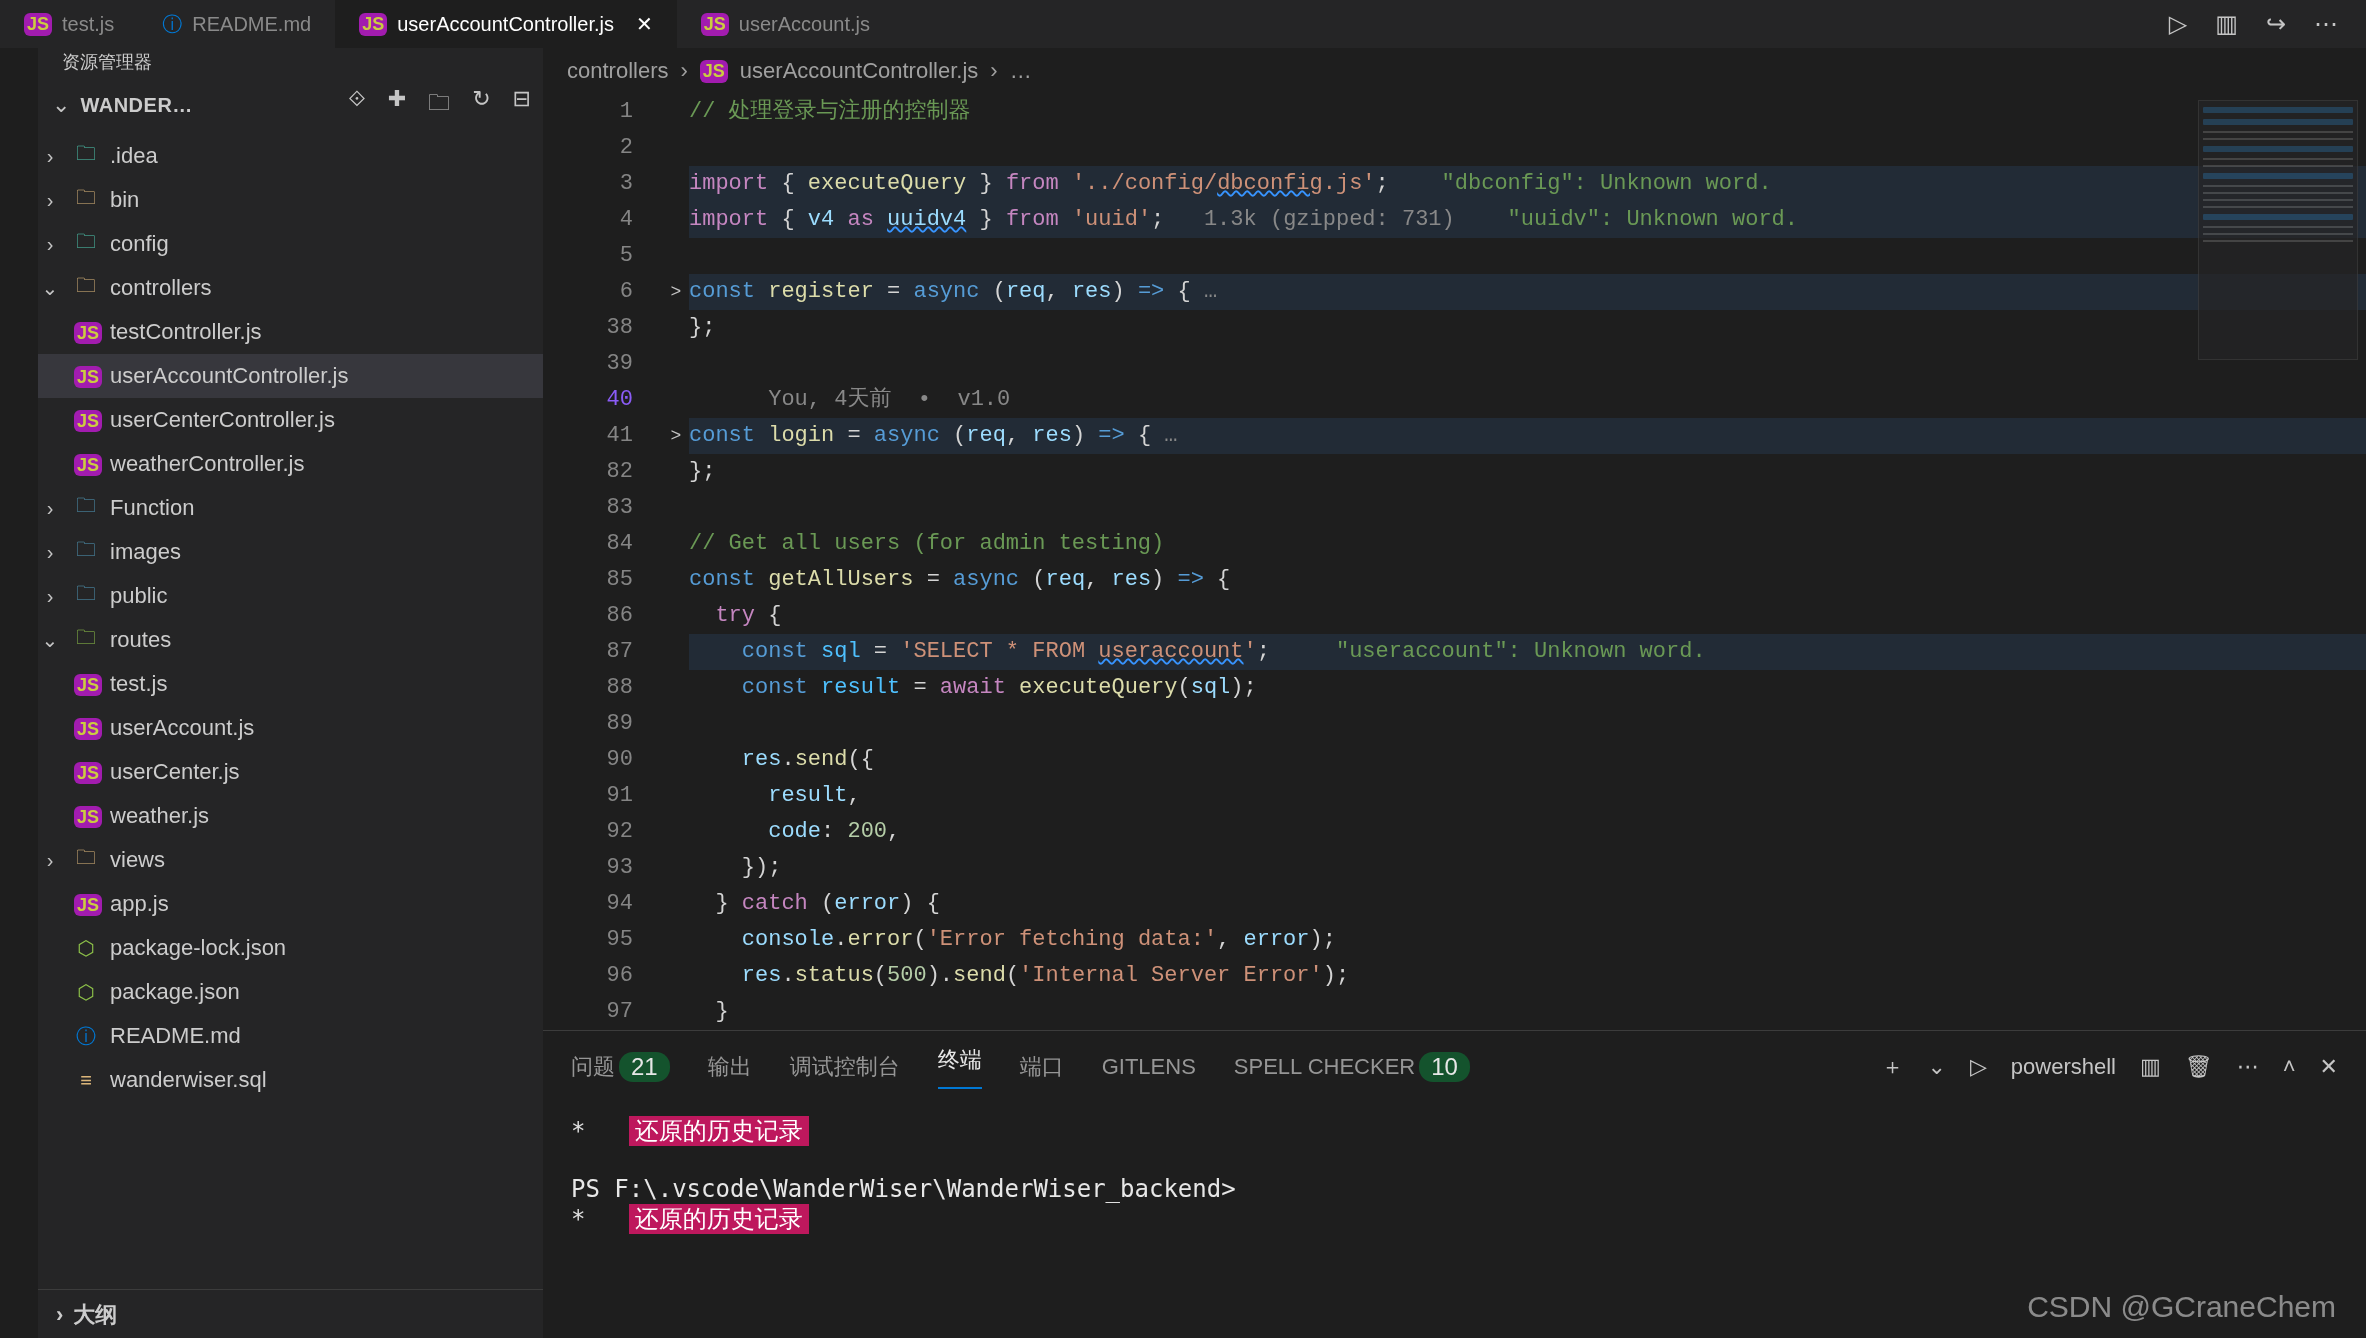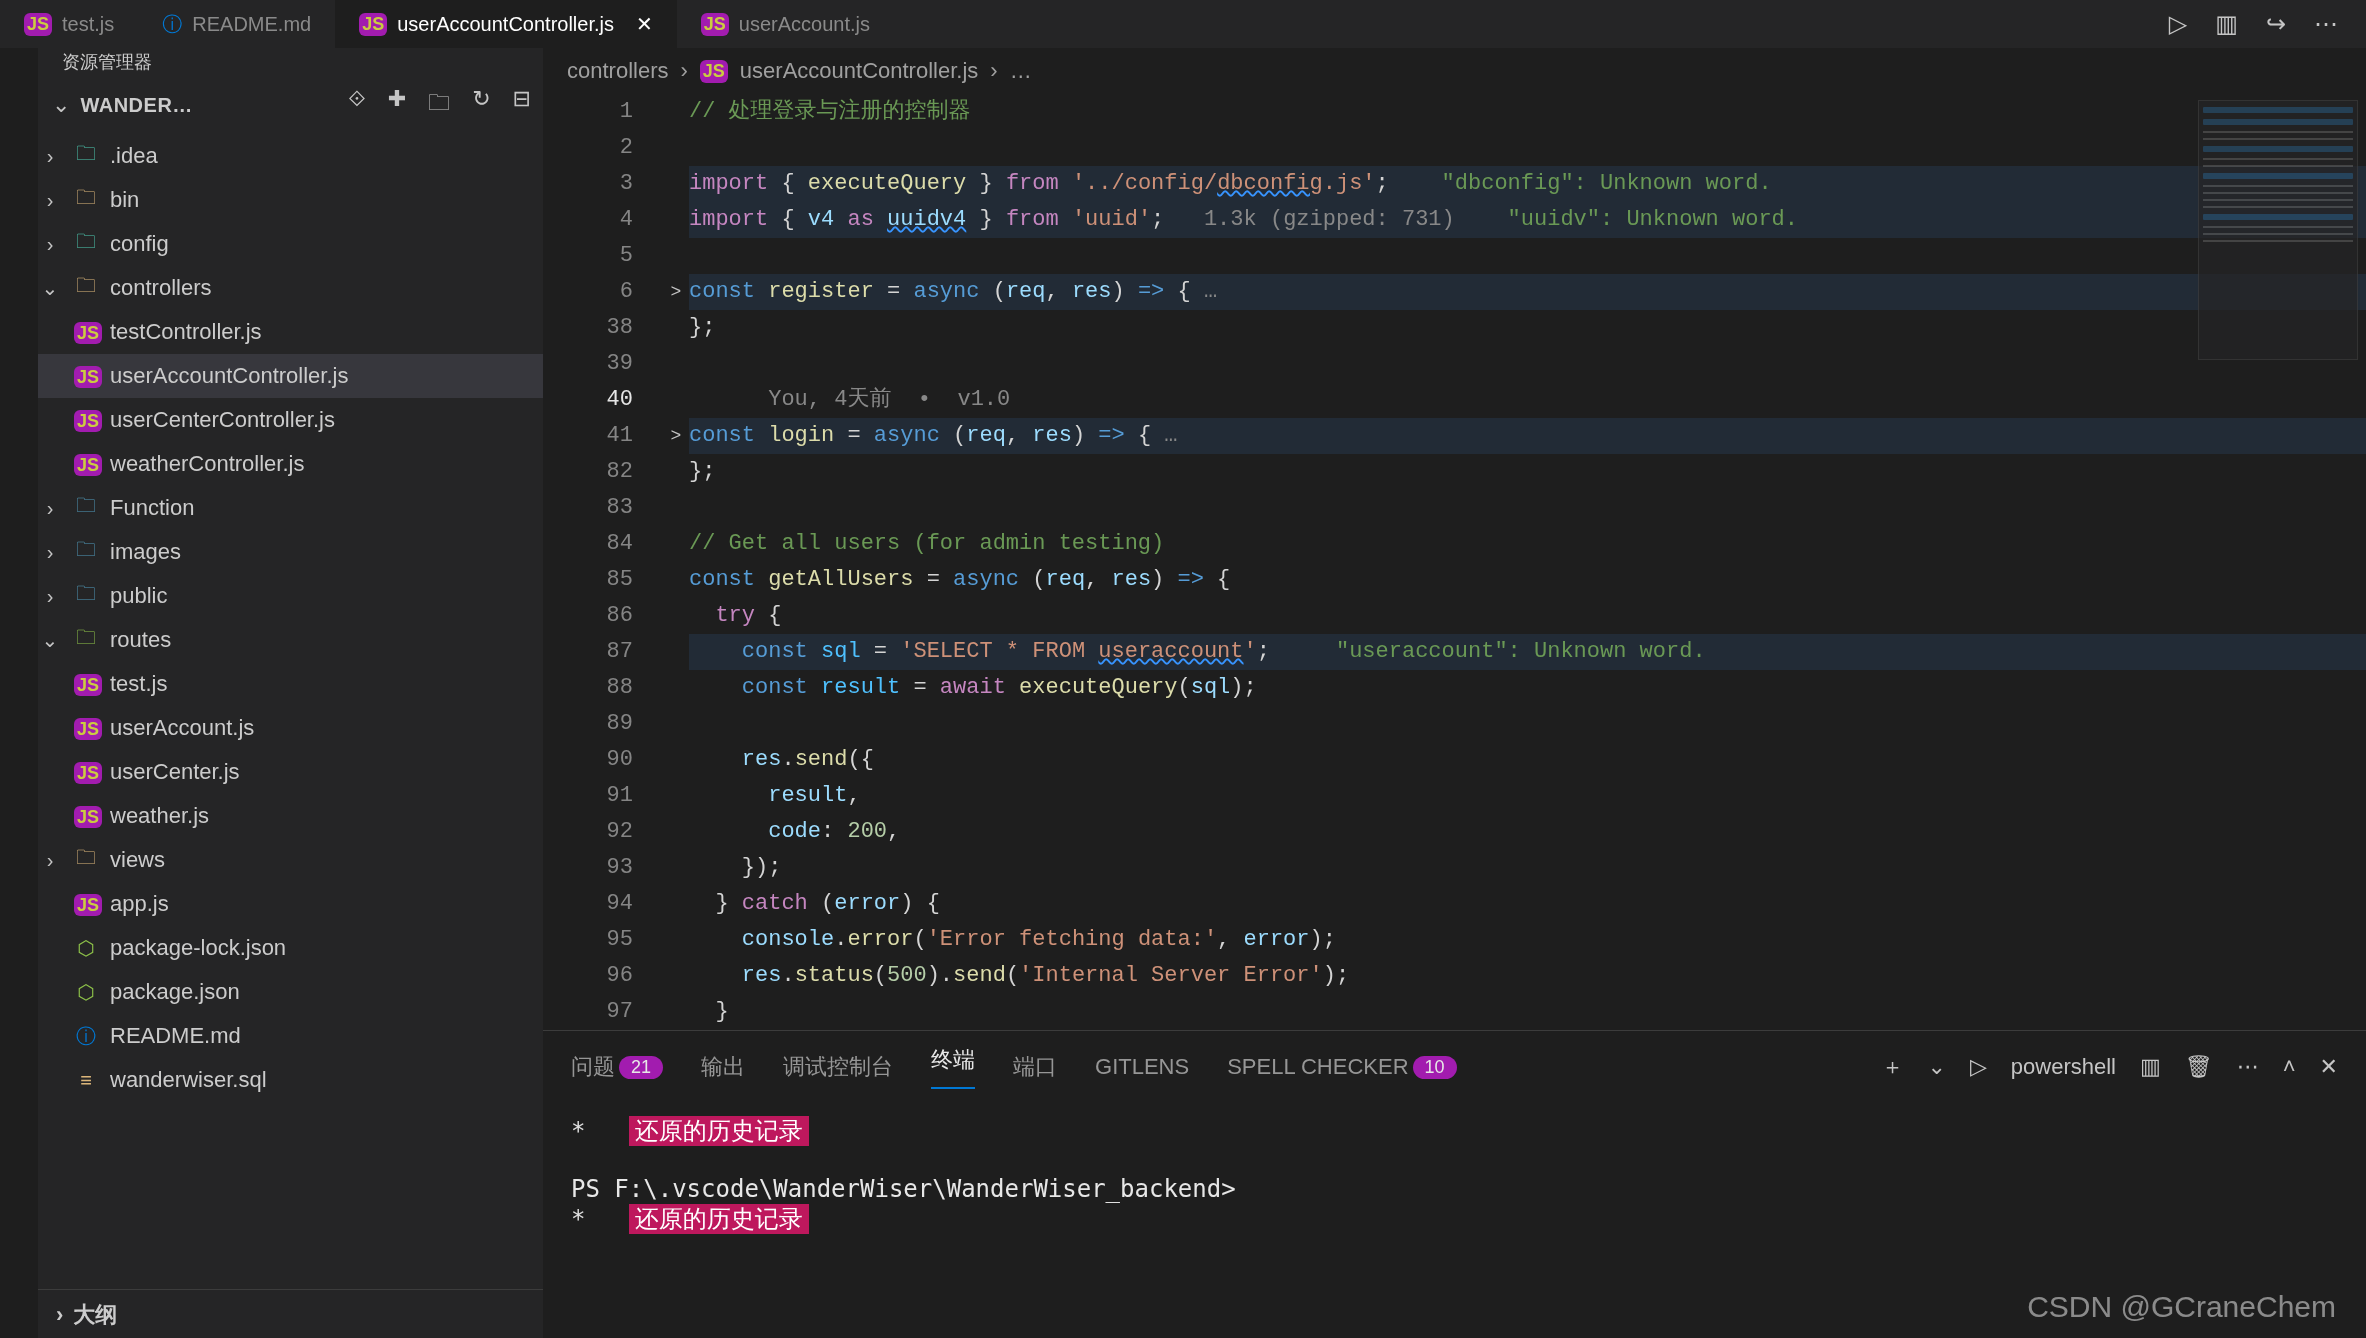--- a/index.html
+++ b/index.html
@@ -148,21 +148,21 @@
   position: relative;
 }
 .gutter {
   width: 120px;
   text-align: right;
   color: #858585;
   padding-right: 30px;
   user-select: none;
 }
 .gutter .ln { height: 36px; }
-.gutter .ln.active { color: #e5e5e5; }
+.gutter .ln.active { color: #8b5cf6; }
 .fold-col { width: 26px; color:#c5c5c5; }
 .fold-col .f { height:36px; display:flex; align-items:center; justify-content:center; font-size:18px;}
 .code {
   flex: 1;
   white-space: pre;
   color: #d4d4d4;
 }
 .code .line { height: 36px; display:block;}
 .code .hl-line { background: rgba(38,55,75,0.55); display:block; width:100%; }
 .tok-comment { color: #6a9955; }
@@ -199,25 +199,25 @@
   display: flex;
   align-items: center;
   gap: 38px;
   padding: 14px 28px;
   color: #969696;
   font-size: 22px;
 }
 .panel-tabs .ptab { display:flex; align-items:center; gap:4px; cursor:pointer;}
 .panel-tabs .ptab.active { color:#e7e7e7; border-bottom:2px solid #0078d4; padding-bottom:12px;}
 .badge {
-  background: #a21caf;
+  background: #14532d;
   color: #e7e7e7;
   border-radius: 14px;
   padding: 1px 12px;
-  font-size: 18px;
+  font-size: 24px;
 }
 .panel-tabs .ptail {
   margin-left: auto;
   display: flex;
   align-items: center;
   gap: 24px;
   font-size: 22px;
   color: #c5c5c5;
 }
 .terminal {

